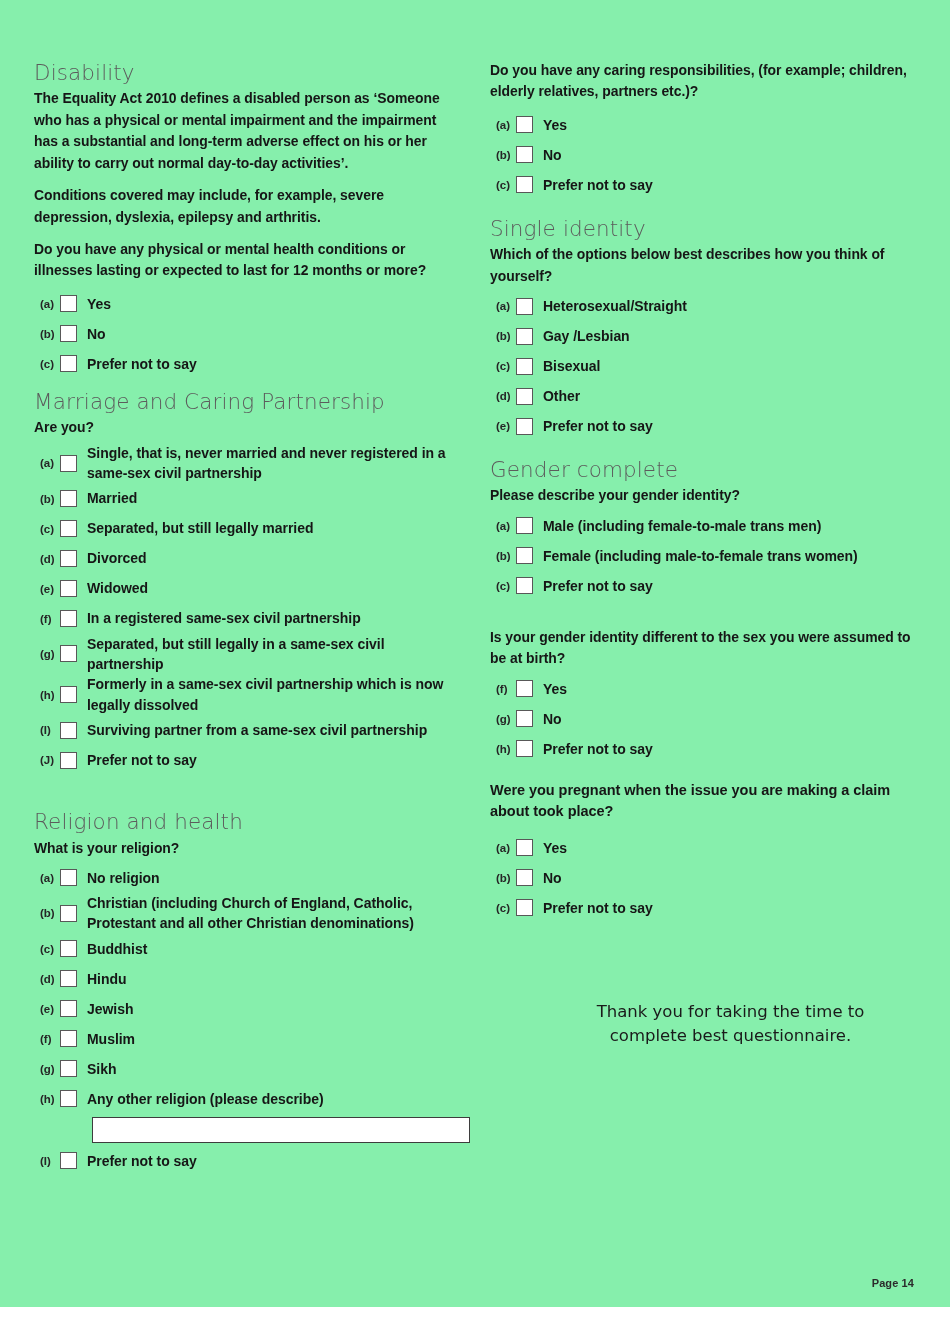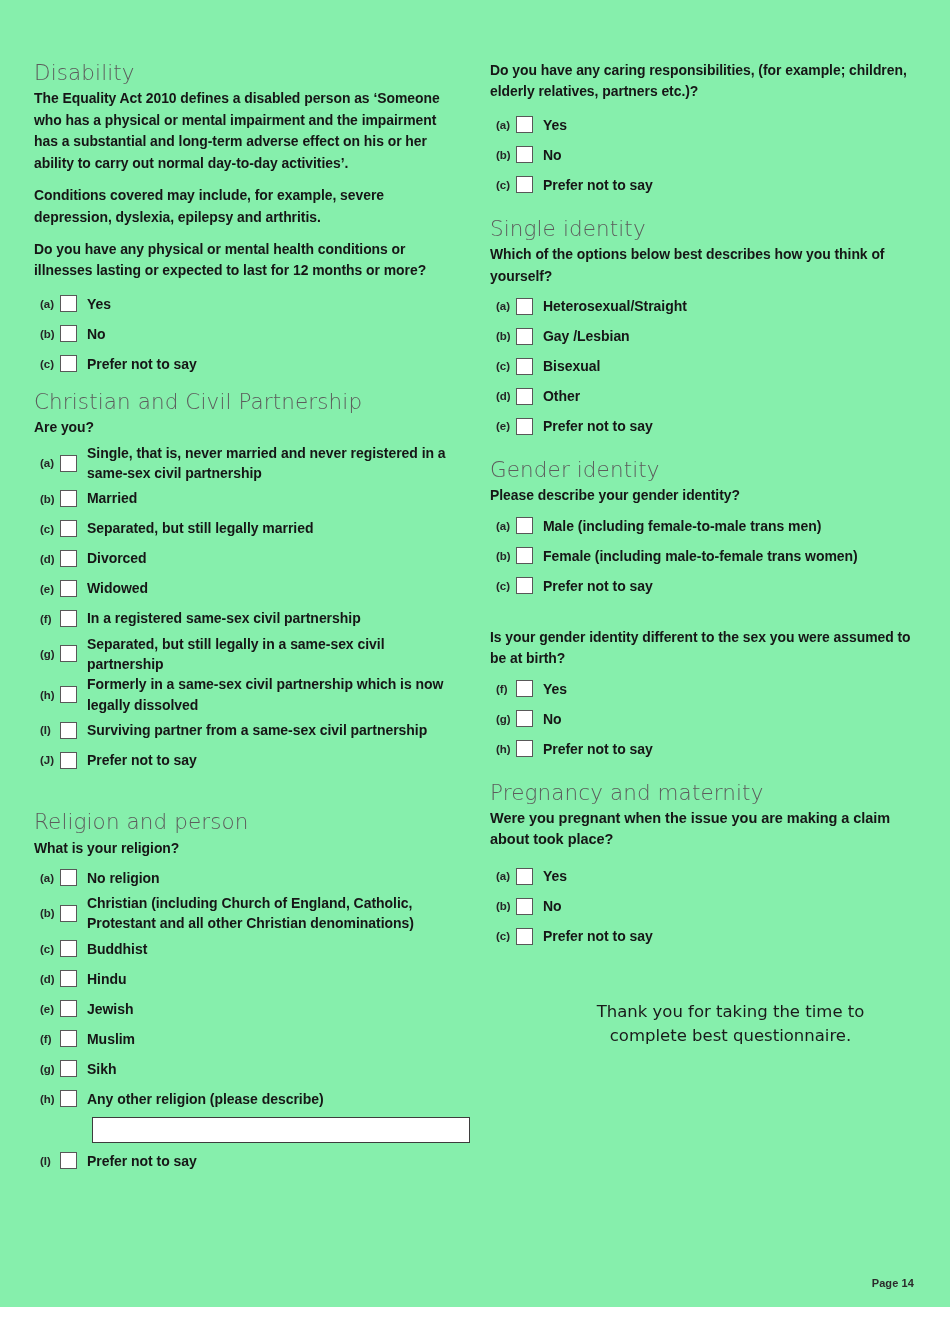--- a/index.html
+++ b/index.html
@@ -170,21 +170,21 @@
           <span class="ltr">(c)</span>
           <span class="box"></span>
           <span class="lbl">Prefer not to say</span>
         </li>
       </ul>
     </section>
 
     <div class="spacer-10"></div>
 
     <section>
-      <h2 class="sec-head">Christian and Civil Partnership</h2>
+      <h2 class="sec-head">Marriage and Caring Partnership</h2>
       <p class="para nogap">Are you?</p>
       <ul class="opts">
         <li class="opt two-line">
           <span class="ltr">(a)</span>
           <span class="box"></span>
           <span class="lbl">Single, that is, never married and never registered in a same-sex civil partnership</span>
         </li>
         <li class="opt">
           <span class="ltr">(b)</span>
           <span class="box"></span>
@@ -229,21 +229,21 @@
           <span class="ltr">(J)</span>
           <span class="box"></span>
           <span class="lbl">Prefer not to say</span>
         </li>
       </ul>
     </section>
 
     <div class="spacer-34"></div>
 
     <section>
-      <h2 class="sec-head">Religion and person</h2>
+      <h2 class="sec-head">Religion and health</h2>
       <p class="para nogap">What is your religion?</p>
       <ul class="opts">
         <li class="opt">
           <span class="ltr">(a)</span>
           <span class="box"></span>
           <span class="lbl">No religion</span>
         </li>
         <li class="opt two-line">
           <span class="ltr">(b)</span>
           <span class="box"></span>
@@ -346,21 +346,21 @@
           <span class="ltr">(e)</span>
           <span class="box"></span>
           <span class="lbl">Prefer not to say</span>
         </li>
       </ul>
     </section>
 
     <div class="spacer-16"></div>
 
     <section>
-      <h2 class="sec-head">Gender identity</h2>
+      <h2 class="sec-head">Gender complete</h2>
       <p class="para nogap">Please describe your gender identity?</p>
       <ul class="opts">
         <li class="opt">
           <span class="ltr">(a)</span>
           <span class="box"></span>
           <span class="lbl">Male (including female-to-male trans men)</span>
         </li>
         <li class="opt">
           <span class="ltr">(b)</span>
           <span class="box"></span>
@@ -391,21 +391,20 @@
           <span class="ltr">(h)</span>
           <span class="box"></span>
           <span class="lbl">Prefer not to say</span>
         </li>
       </ul>
     </section>
 
     <div class="spacer-16"></div>
 
     <section>
-      <h2 class="sec-head">Pregnancy and maternity</h2>
       <p class="para bold-q">Were you pregnant when the issue you are making a claim about took place?</p>
       <ul class="opts">
         <li class="opt">
           <span class="ltr">(a)</span>
           <span class="box"></span>
           <span class="lbl">Yes</span>
         </li>
         <li class="opt">
           <span class="ltr">(b)</span>
           <span class="box"></span>

